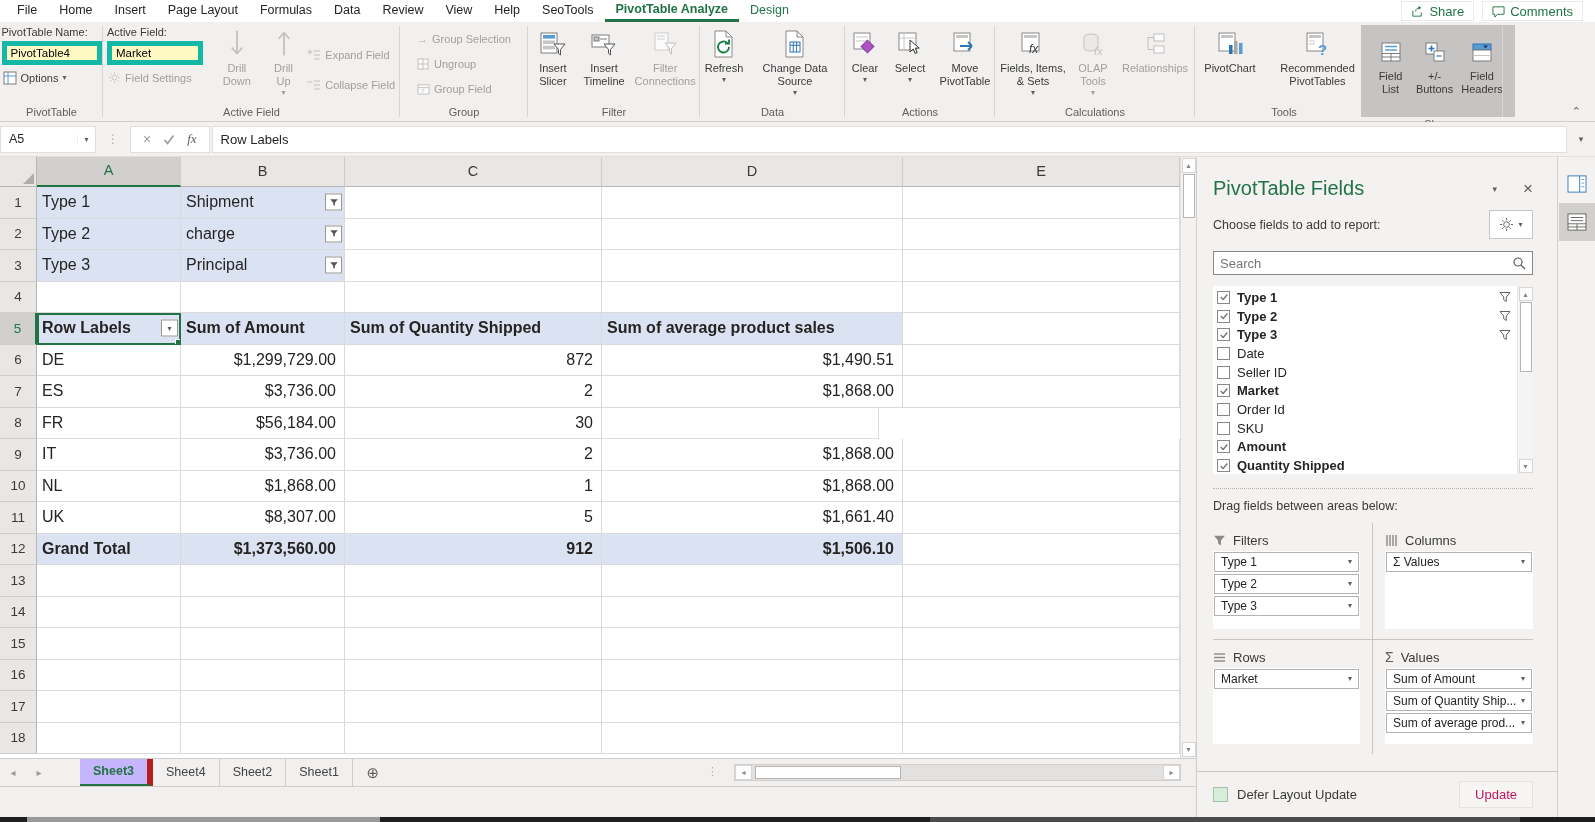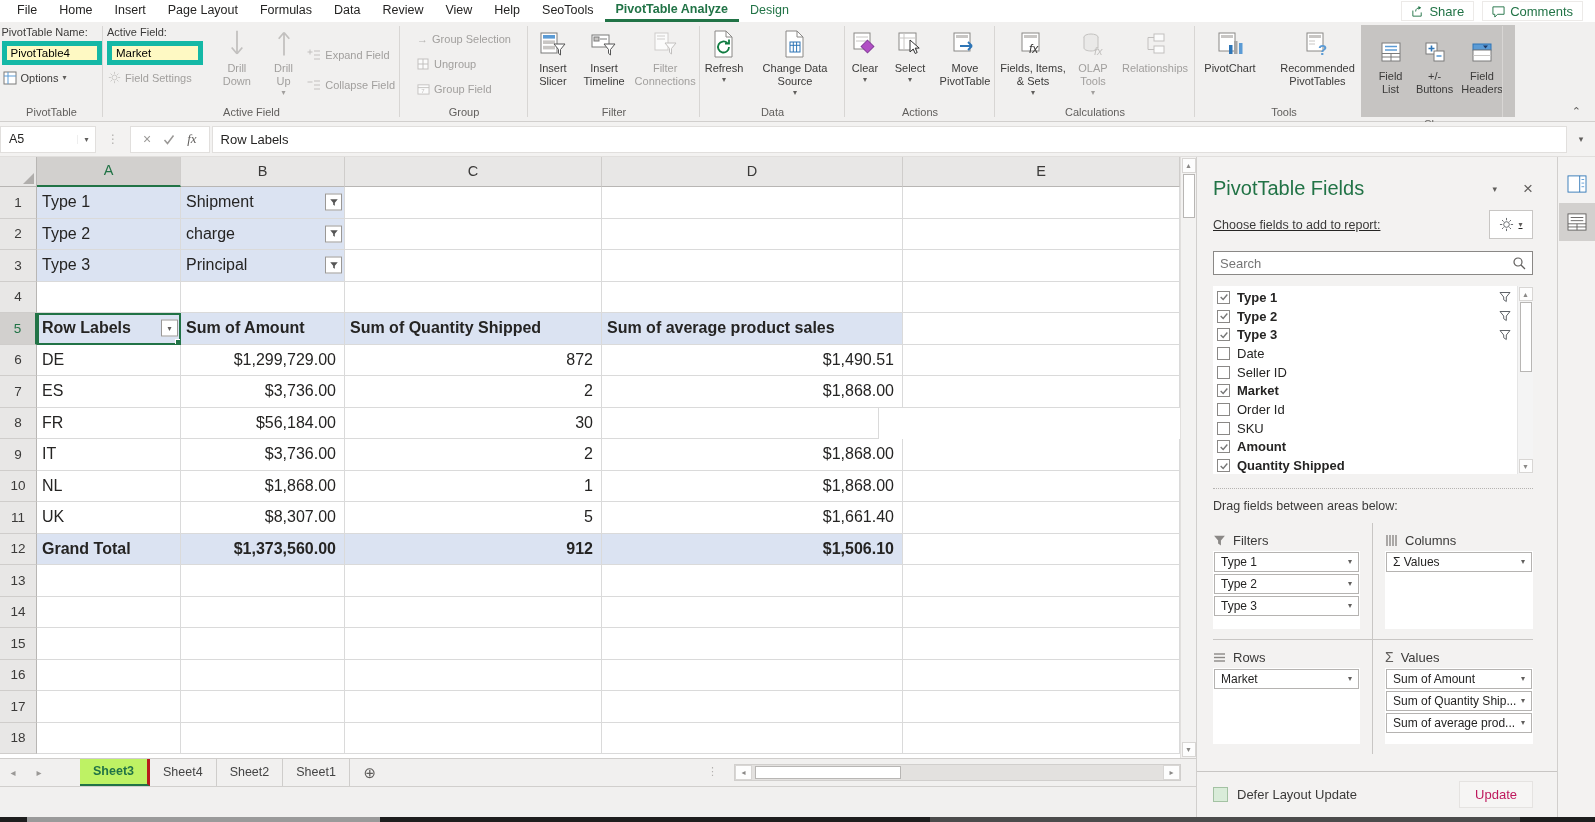--- a/index.html
+++ b/index.html
@@ -67,21 +67,21 @@
 .vscroll{position:absolute;right:0;top:0;width:16px;height:601px;background:#f3f2f1;border-left:1px solid #e1dfdd;display:flex;flex-direction:column;align-items:center;}
 .sarr{width:14px;height:15px;background:#fdfdfd;border:1px solid #d8d6d4;color:#8a8886;font-size:7px;display:flex;align-items:center;justify-content:center;margin:1px 0;}
 .sthumb{width:12px;height:44px;background:#fff;border:1px solid #b8b6b4;}
 .vspacer{flex:1;}
 
 
 .stabs{position:absolute;top:758px;left:0;width:1196px;height:28px;background:#f1f0ef;border-top:1px solid #cfcdcb;display:flex;align-items:stretch;font-size:12.5px;}
 .snav{width:26px;display:flex;align-items:center;justify-content:center;color:#9a9896;font-size:10px;}
 .stab{padding:0 13px;line-height:26px;color:#444;border-right:1px solid #cfcdcb;}
 .stab.first{margin-left:28px;}
-.stab.active{background:#bef264;color:#217346;font-weight:700;border-bottom:2px solid #217346;line-height:24px;border-right:3px solid #b91c1c;}
+.stab.active{background:#c4b5fd;color:#217346;font-weight:700;border-bottom:2px solid #217346;line-height:24px;border-right:6px solid #b91c1c;}
 .addsheet{width:40px;display:flex;align-items:center;justify-content:center;color:#605e5c;font-size:15px;}
 .tdots{position:absolute;right:478px;top:6px;color:#b3b1af;font-size:11px;}
 .hscroll{position:absolute;right:15px;top:5px;width:447px;height:17px;background:#e3e1df;border:1px solid #d1cfcd;display:flex;align-items:center;}
 .harr{width:17px;height:15px;background:#fdfdfd;border:1px solid #d8d6d4;color:#8a8886;font-size:8px;display:flex;align-items:center;justify-content:center;}
 .hthumb{width:146px;height:13px;background:#fff;border:1px solid #b8b6b4;margin-left:3px;}
 .hspacer{flex:1;}
 
 
 .statusbar{position:absolute;top:786px;left:0;right:0;height:31px;background:#f1f0ef;border-top:1px solid #d1cfcd;display:flex;align-items:center;justify-content:flex-end;gap:2px;padding-right:26px;}
 .vbtn{width:40px;height:25px;display:flex;align-items:center;justify-content:center;}
@@ -96,21 +96,21 @@
 .bstrip{position:absolute;top:817px;left:0;right:0;height:5px;background:#1e1e1e;}
 .bseg1{position:absolute;left:27px;width:353px;top:0;bottom:0;background:#9a9a9a;}
 .bseg2{position:absolute;left:930px;right:75px;top:0;bottom:0;background:#4b4b4b;}
 
 
 .fpane{position:absolute;left:1196px;top:157px;width:361px;height:660px;background:#f3f2f1;border-left:1px solid #d1cfcd;padding:0 24px 0 16px;font-size:13px;}
 .fp-title{display:flex;align-items:center;margin-top:20px;}
 .fp-title .t{font-size:20px;color:#217346;flex:1;font-weight:400;}
 .fp-title .tchev{color:#605e5c;font-size:9px;margin-right:26px;}
 .fp-title .tclose{color:#605e5c;font-size:17px;line-height:14px;}
-.fp-choose{display:flex;align-items:center;margin-top:10px;text-decoration:underline;}
+.fp-choose{display:flex;align-items:center;margin-top:10px;}
 .fp-choose .c{flex:1;font-size:12.5px;color:#3b3a39;}
 .gearbtn{width:44px;height:29px;background:#fff;border:1px solid #c8c6c4;display:flex;align-items:center;justify-content:center;gap:4px;color:#605e5c;}
 .searchbox{margin-top:12px;height:24px;background:#fff;border:1px solid #8a8886;display:flex;align-items:center;padding:0 6px;}
 .searchbox input{flex:1;border:none;outline:none;font-size:13px;color:#252423;background:transparent;}
 .fieldlist{margin-top:11px;background:#fff;height:188px;position:relative;padding:2px 20px 0 4px;overflow:hidden;}
 .frow{display:flex;align-items:center;height:18.7px;gap:7px;}
 .fcheck{width:13px;height:13px;border:1px solid #8a8886;background:#fff;flex:none;display:flex;align-items:center;justify-content:center;}
 .fname{flex:1;color:#252423;white-space:nowrap;overflow:hidden;}
 .frow.on .fname{font-weight:700;}
 .ffunnel{flex:none;margin-right:2px;}

